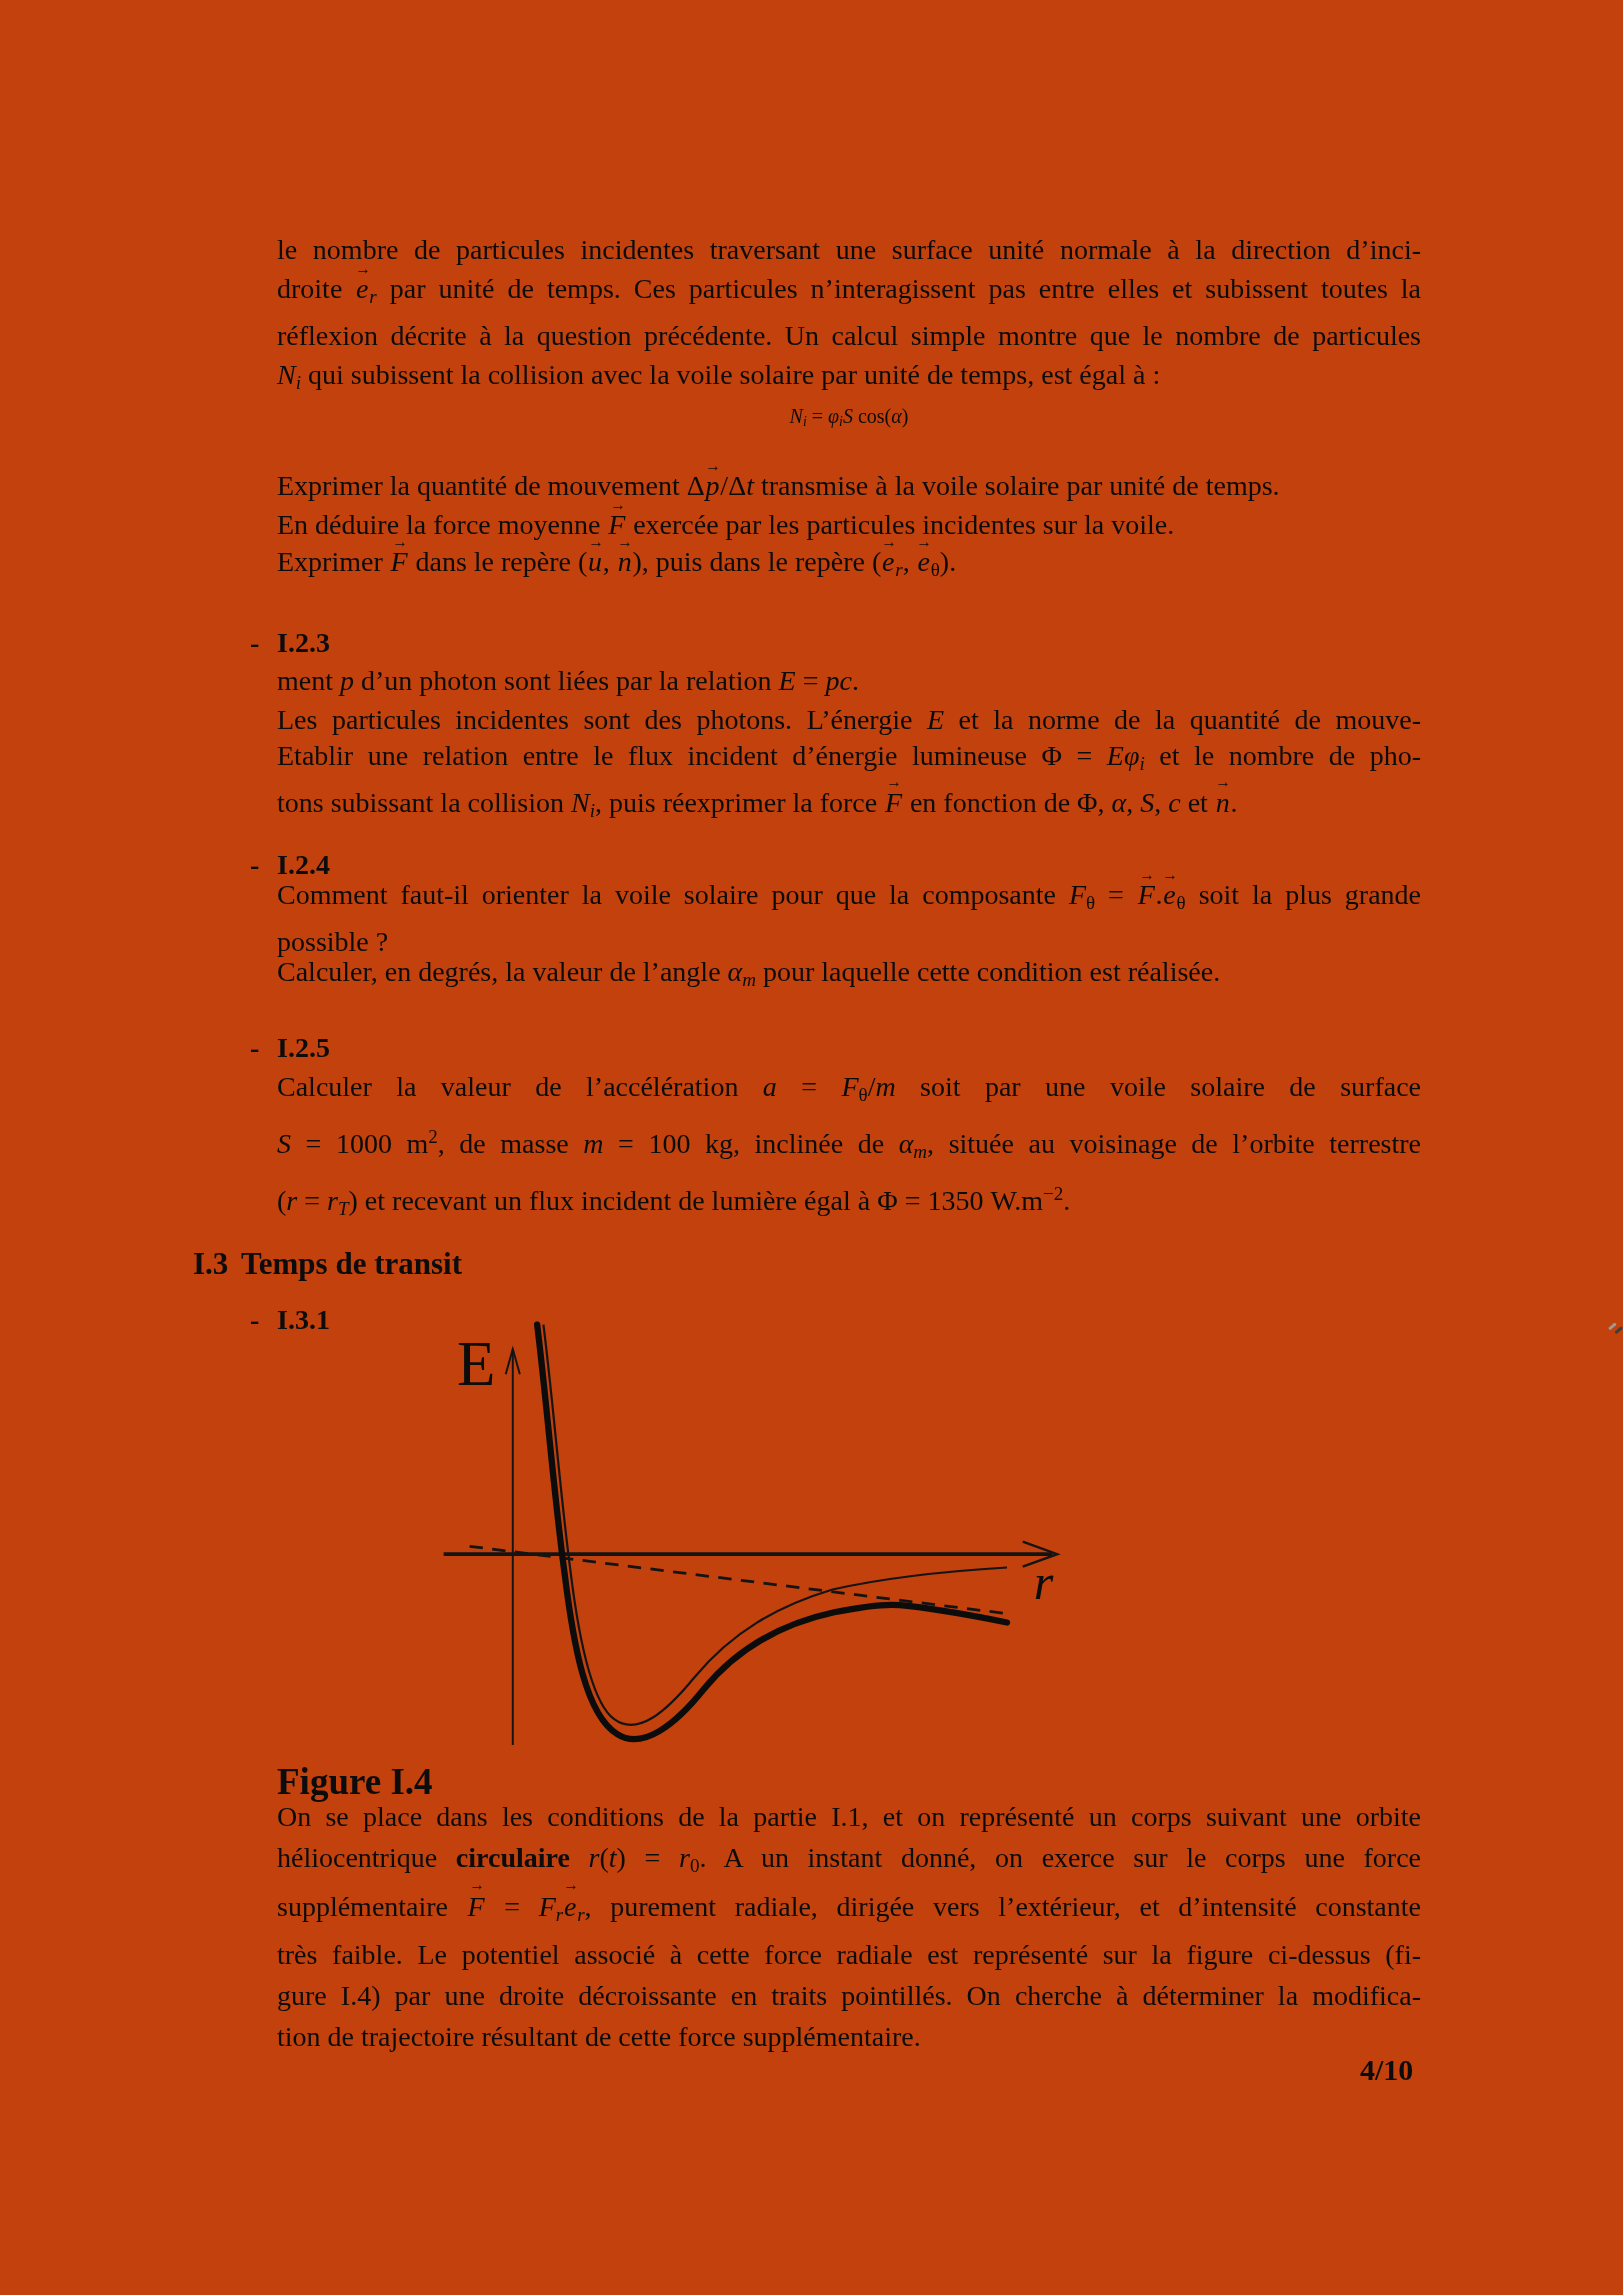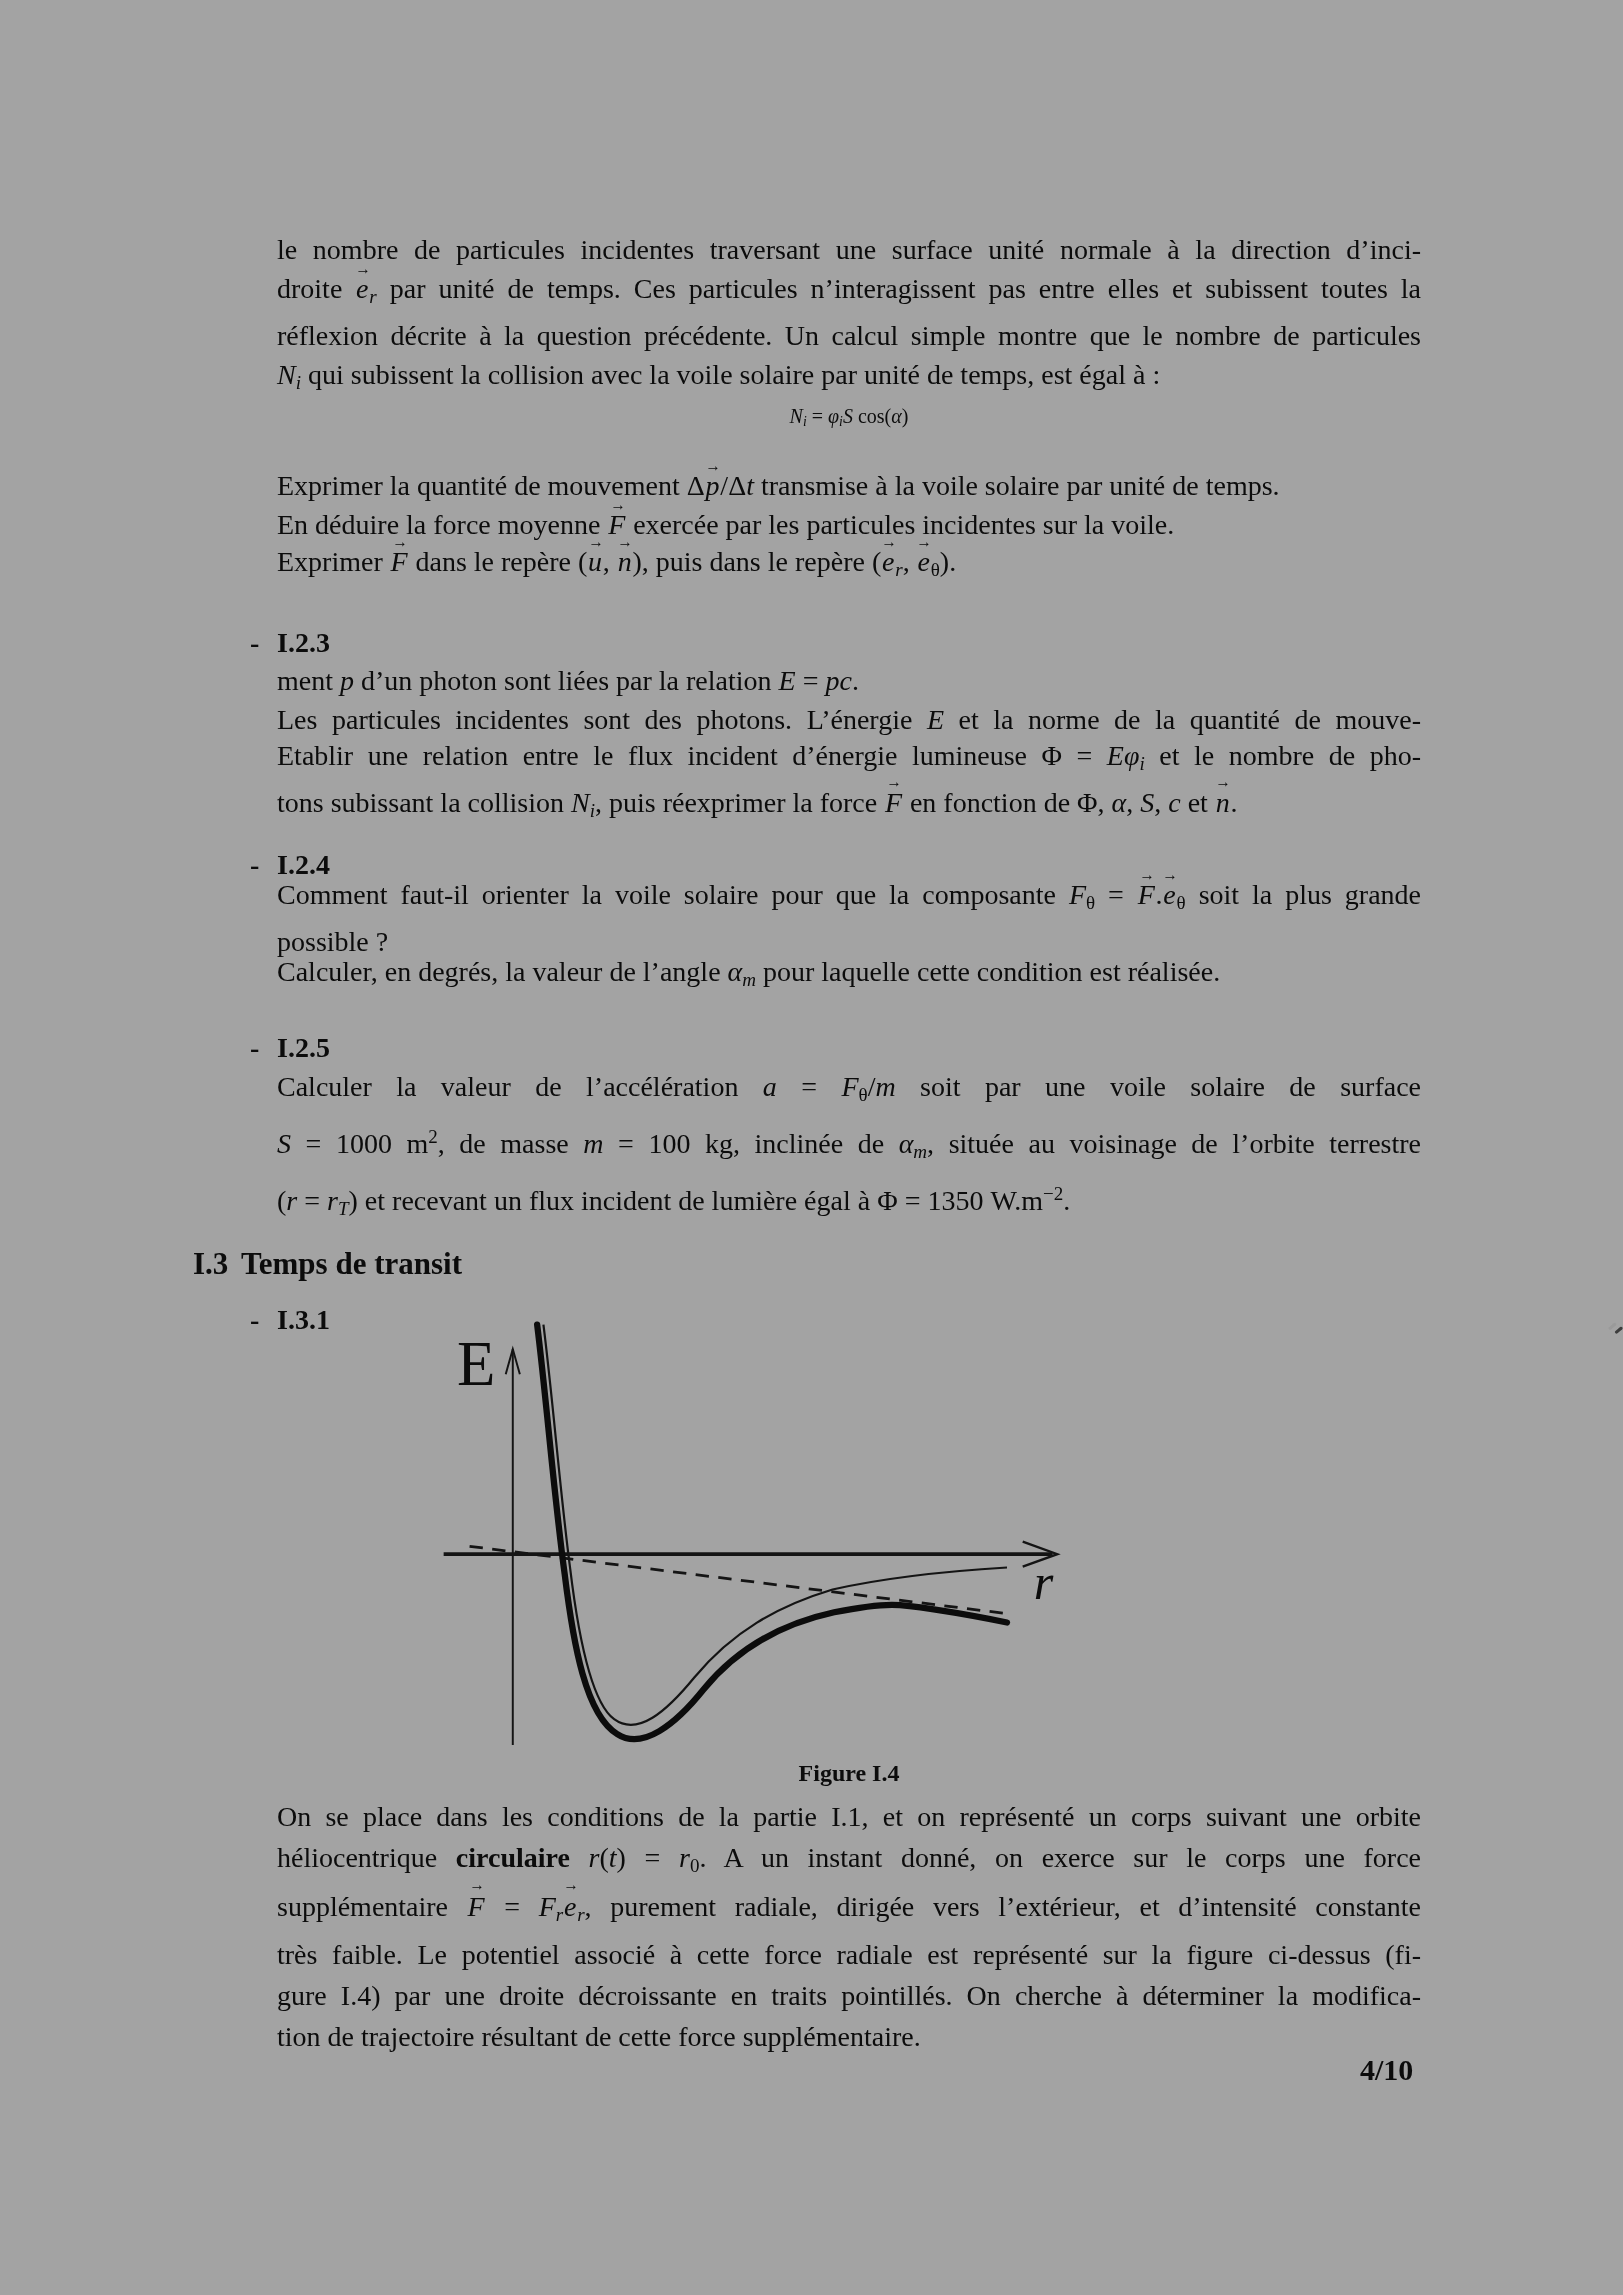--- a/index.html
+++ b/index.html
@@ -1,17 +1,17 @@
 <!DOCTYPE html>
 <html lang="fr" style="font-size:12.6px"><head>
 <meta charset="utf-8">
 <style>
   html,body{margin:0;padding:0;background:#ffffff;}
   .page{
-    position:relative;width:1624px;height:2295px;background:#a3a3a3;
+    position:relative;width:1624px;height:2295px;background:#c2410c;
     font-family:"Liberation Serif","DejaVu Serif",serif;color:#0c0c0c;
     overflow:hidden;
   }
   .block{position:absolute;left:277px;width:1144px;font-size:28px;line-height:39px;}
   .line{text-align:justify;text-align-last:justify;}
   .line.last{text-align-last:left;}
   .lh53 .line{line-height:42px;}
   .lh52 .line{line-height:41px;}
   .formula .line,.formula .line.last{text-align:center;text-align-last:center;font-size:20px;}
   .seg{white-space:pre-wrap;}
@@ -21,22 +21,22 @@
   .seg.sup{font-size:0.68em;vertical-align:0.55em;}
   .seg.vec{font-style:italic;position:relative;display:inline-block;padding:0 0.8px;}
   .seg.vec::after{
     content:"→";position:absolute;left:55%;top:-0.52em;
     transform:translateX(-50%) scaleX(0.95);
     font-size:0.58em;font-style:normal;line-height:1;
   }
   .seg.dash{display:inline-block;width:27px;}
   .seg.gap{margin-right:12.6px;}
   .heading{font-weight:700;}
-  .caption{position:absolute;left:277px;width:1144px;top:1760px;text-align:center;
-    font-weight:700;font-size:24px;}
+  .caption{position:absolute;left:277px;width:1144px;top:1760px;text-align:left;
+    font-weight:700;font-size:37px;}
   .pagenum{position:absolute;left:1360px;top:2053px;font-size:30px;font-weight:700;}
   .figure-svg{position:absolute;left:424px;top:1305px;}
   .figure-svg text{fill:#0c0c0c;font-family:"Liberation Serif","DejaVu Serif",serif;}
   .speck{
     position:absolute;left:1608px;top:1325px;width:8.6px;height:3.1px;background:#9a9a9a;
     transform:rotate(-40deg);box-shadow:2.4px 7px 0 #3d3d3d;border-radius:1.6px;
   }
 </style>
 </head>
 <body>

